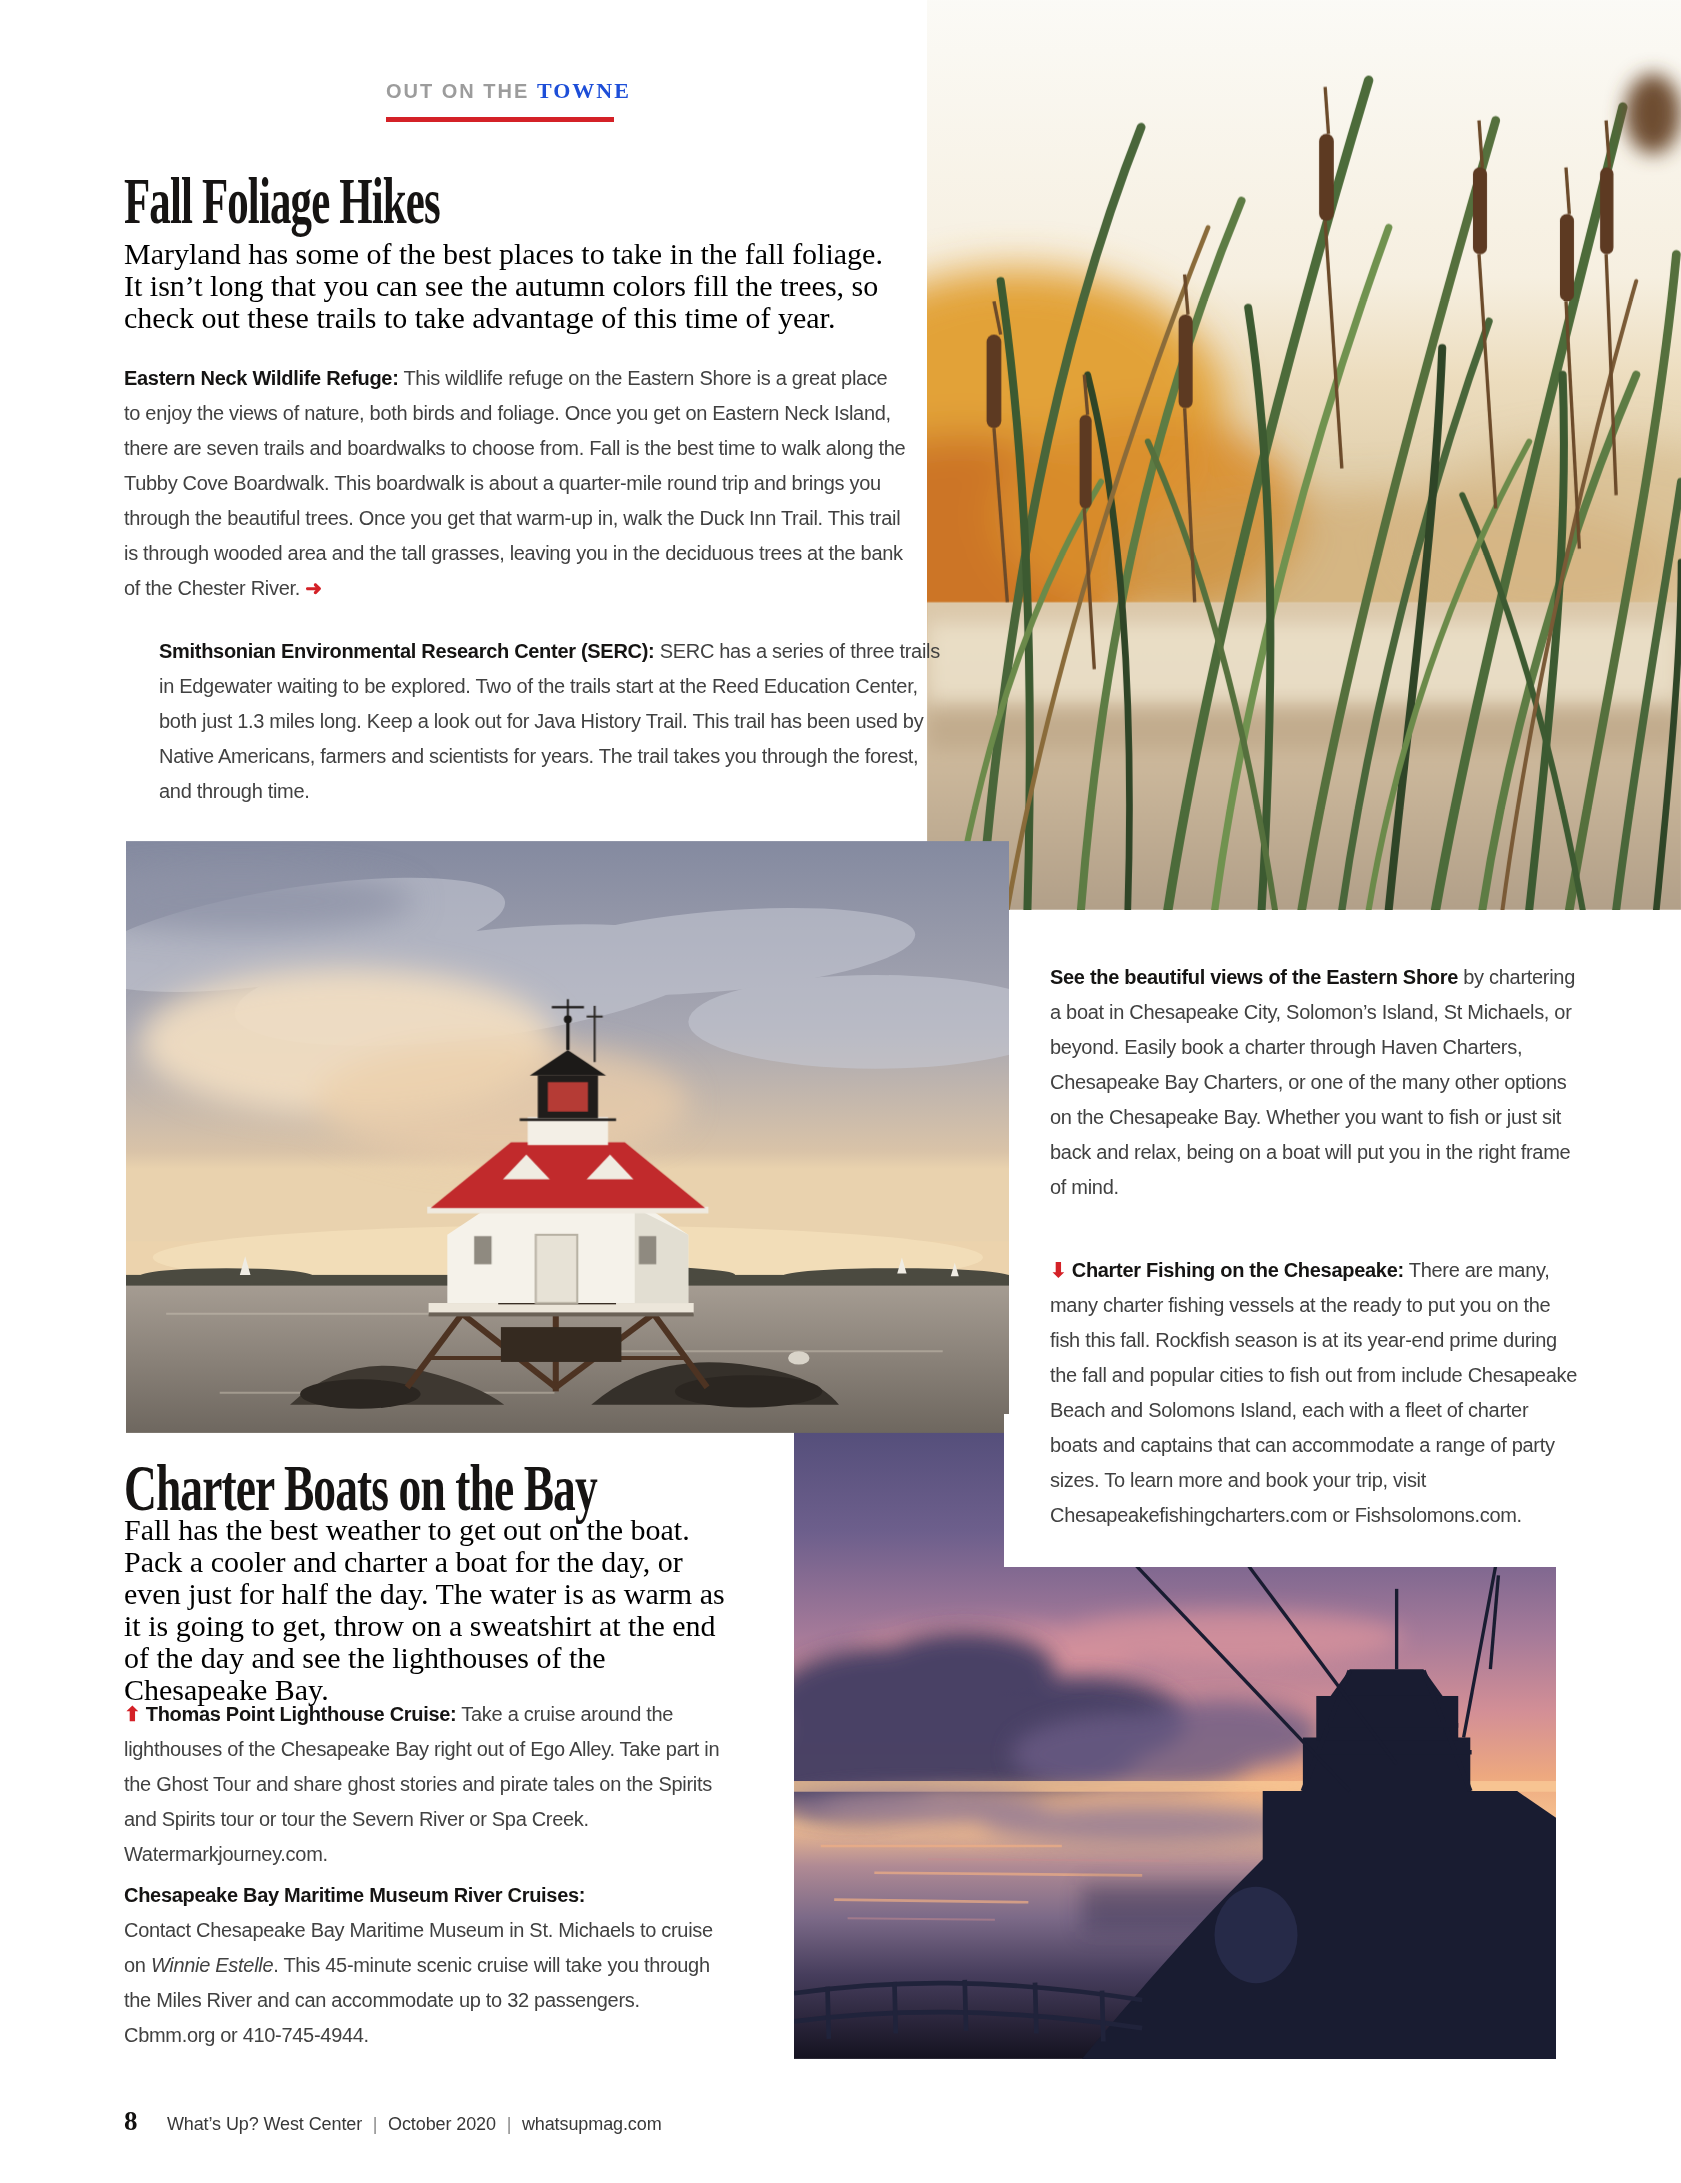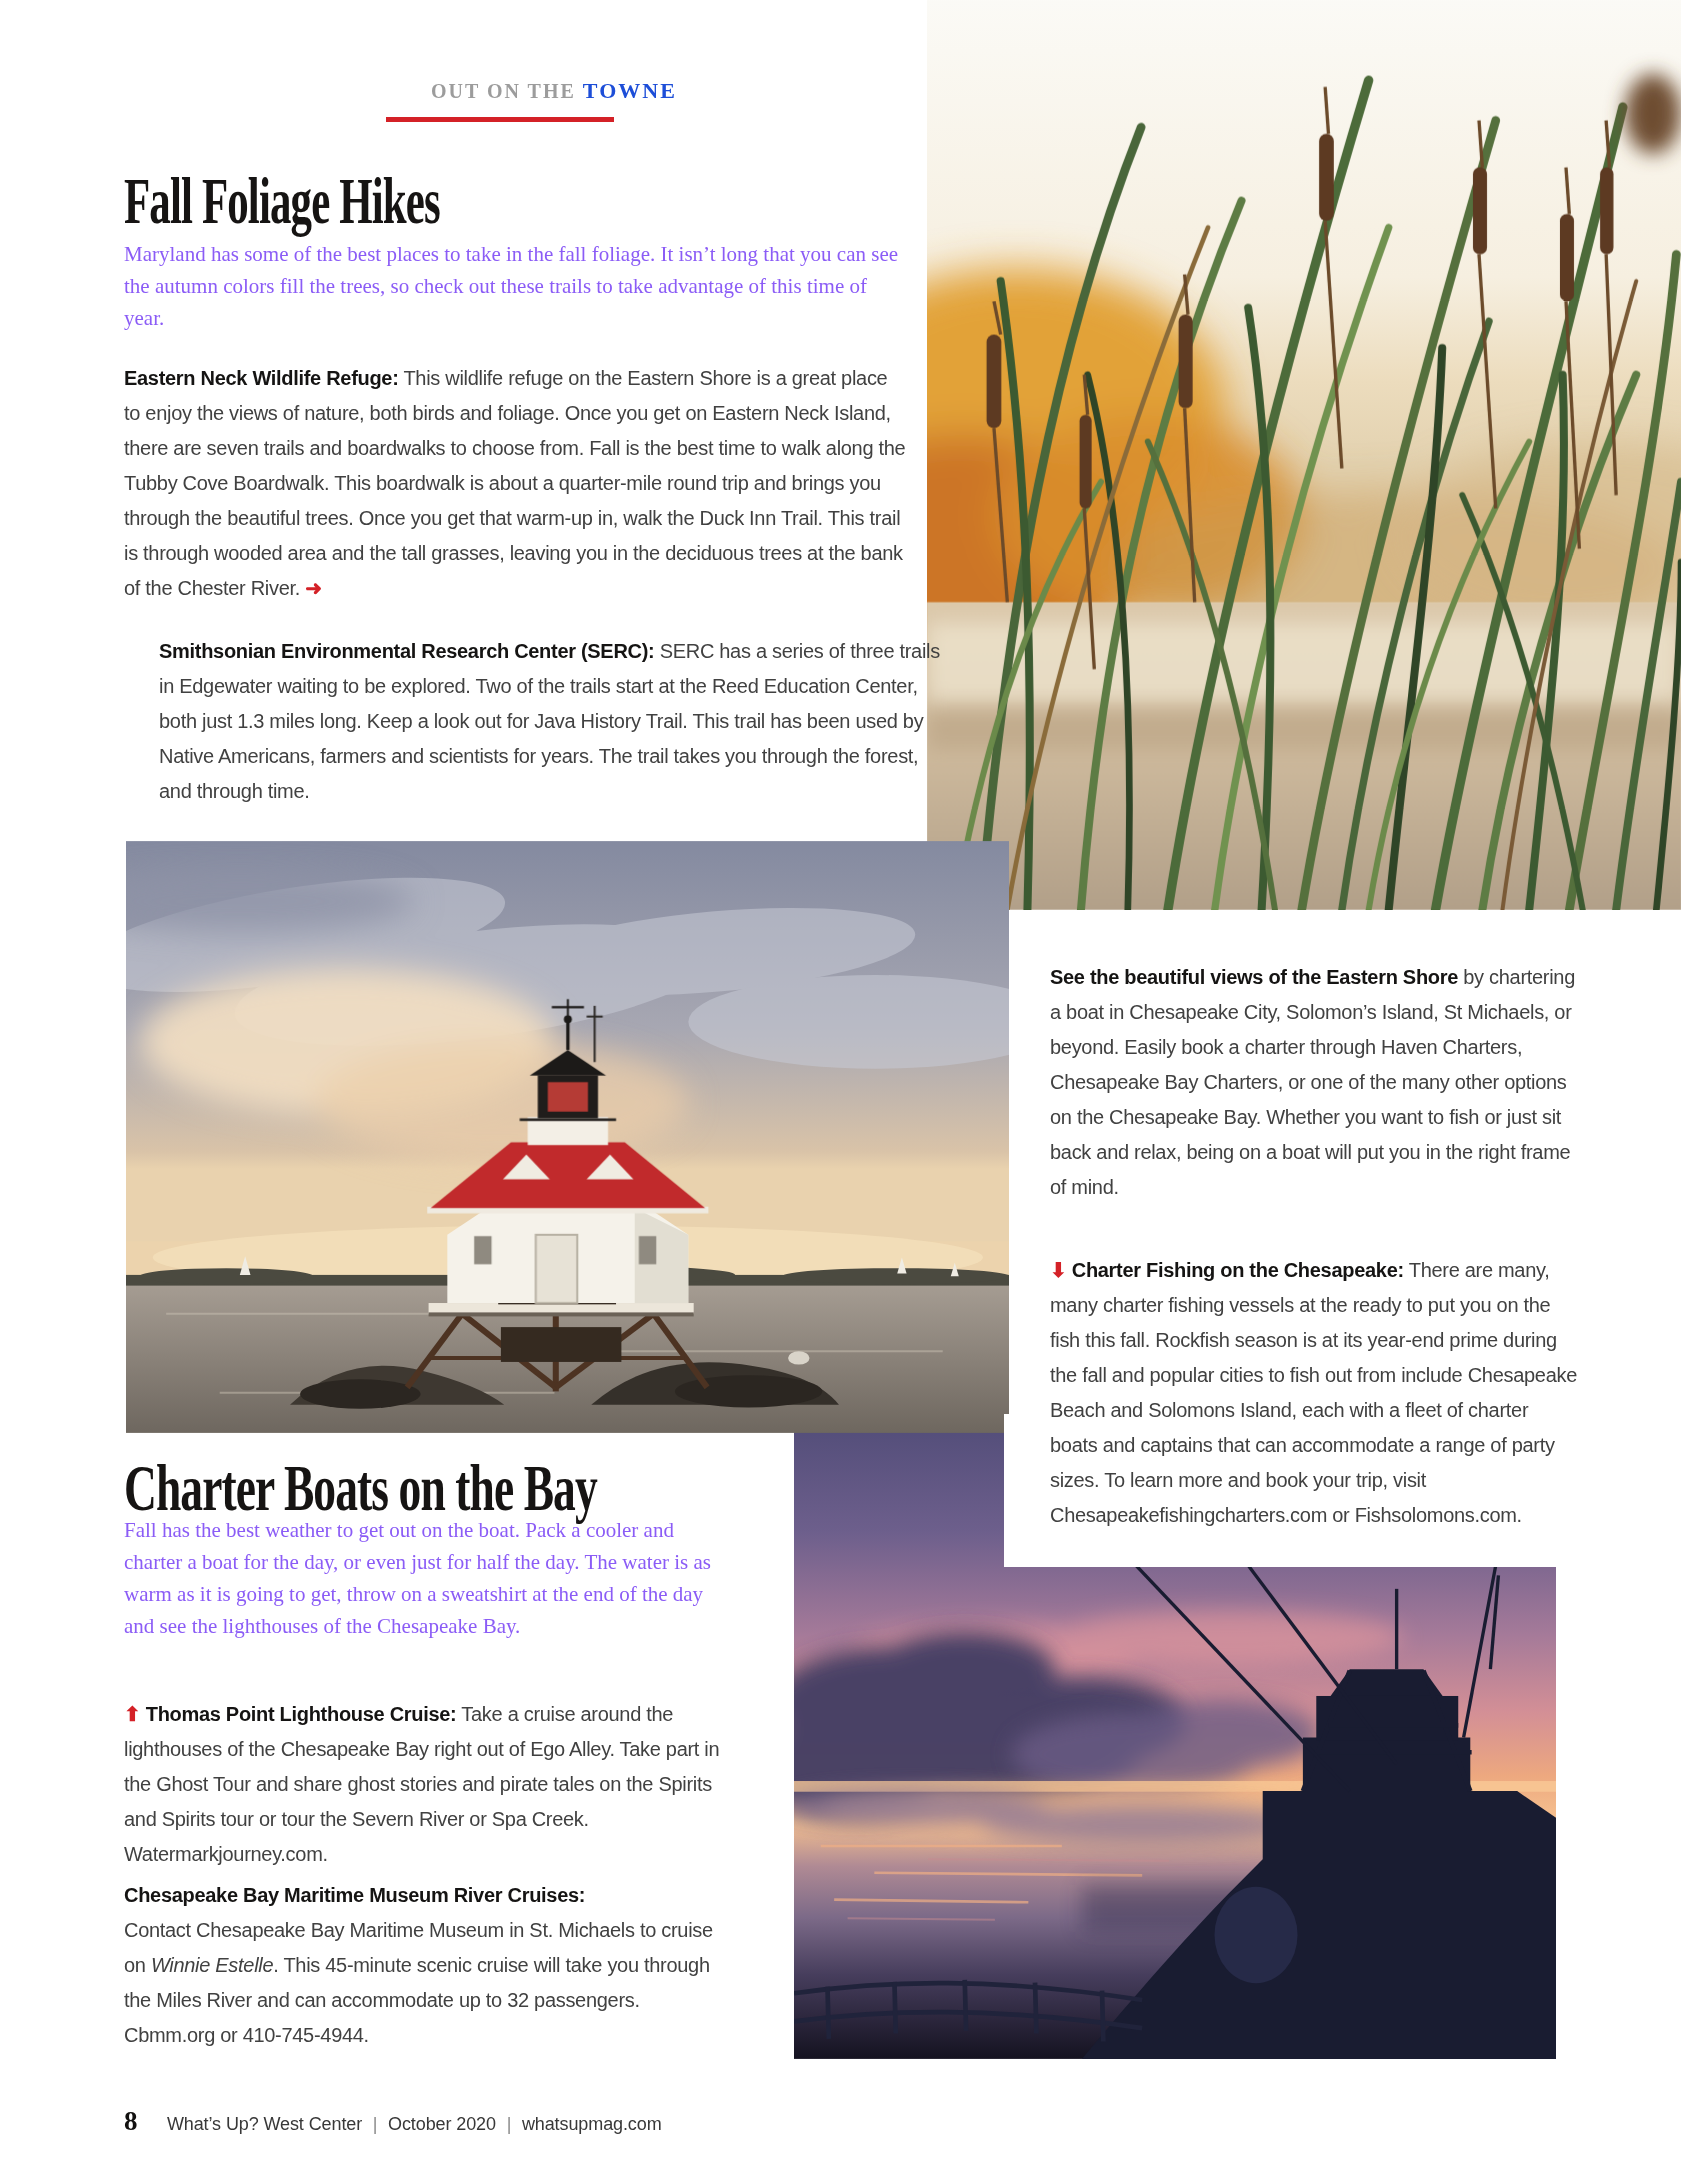--- a/index.html
+++ b/index.html
@@ -17,40 +17,40 @@
   .photo{position:absolute;overflow:hidden;}
   .photo svg{display:block;}
 
   
   .masthead{
     left:386px;top:78px;width:228px;text-align:center;
     padding-bottom:13.4px;border-bottom:5.4px solid var(--red);
     white-space:nowrap;z-index:3;
   }
   .masthead .prefix{
-    font-family:Liberation Serif, serif;font-size:20px;font-weight:600;
-    letter-spacing:2px;color:var(--gray);margin-left:45px;
+    font-family:Liberation Sans, sans-serif;font-size:20px;font-weight:600;
+    letter-spacing:2px;color:var(--gray);
   }
   .masthead .brand{
     font-family:"Liberation Serif",serif;font-size:22px;font-weight:700;
     letter-spacing:2px;color:#1d4ed8;
   }
 
   
   .headline{
     font-family:"Liberation Serif",serif;font-weight:700;font-size:65px;line-height:1;
     color:var(--ink);letter-spacing:-1.3px;white-space:nowrap;
     transform-origin:left top;z-index:3;
   }
   .h-fall{left:124px;top:169px;transform:scaleX(.66);}
   .h-charter{left:124px;top:1456px;transform:scaleX(.70);}
 
   
   .serif-intro{
-    font-family:"Liberation Serif",serif;font-size:21px;line-height:32px;color:#8b5cf6;
+    font-family:"Liberation Serif",serif;font-size:30px;line-height:32px;color:#000000;
     z-index:3;
   }
   .intro-fall{left:124px;top:238px;width:783px;}
   .intro-charter{left:124px;top:1514px;width:609px;}
 
   
   .body-col{
     font-size:20px;line-height:35px;letter-spacing:-0.3px;color:var(--body);
     z-index:3;
   }

